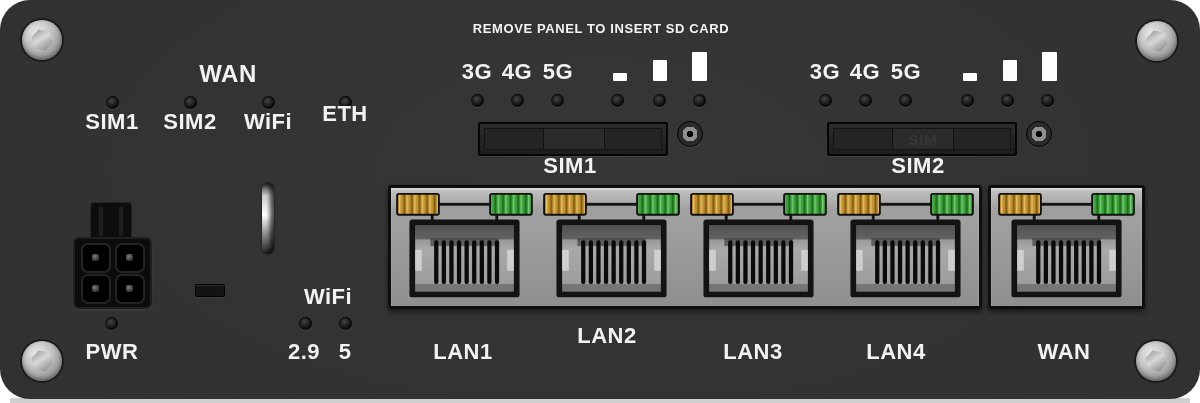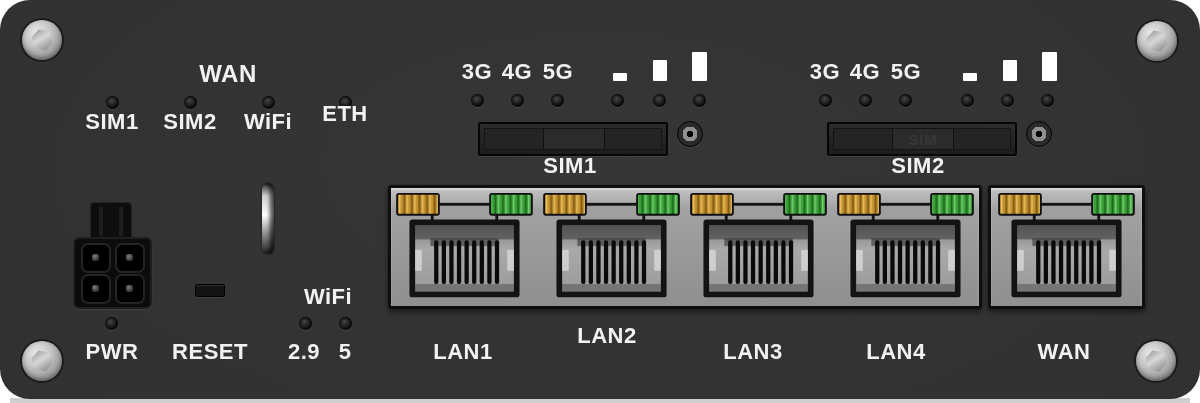--- a/index.html
+++ b/index.html
@@ -113,20 +113,21 @@
     <div class="screw" style="left:1137px;top:21px;">
         <div class="hex"></div>
       </div>
     <div class="screw" style="left:22px;top:341px;">
         <div class="hex"></div>
       </div>
     <div class="screw" style="left:1136px;top:341px;">
         <div class="hex"></div>
       </div>
 
+    <div class="note" style="left:601px;top:21px;">REMOVE PANEL TO INSERT SD CARD</div>
 
     <div class="lbl" style="left:228px;top:60px;font-size:24px;">WAN</div>
     <div class="led" style="left:106px;top:96px;"></div>
     <div class="led" style="left:184px;top:96px;"></div>
     <div class="led" style="left:262px;top:96px;"></div>
     <div class="led" style="left:339px;top:96px;"></div>
     <div class="lbl" style="left:112px;top:108px;">SIM1</div>
     <div class="lbl" style="left:190px;top:108px;">SIM2</div>
     <div class="lbl" style="left:268px;top:108px;">WiFi</div>
     <div class="lbl" style="left:345px;top:100px;">ETH</div>
@@ -206,21 +207,20 @@
     <div class="metal-clip"></div>
 
     <div class="lbl" style="left:328px;top:283px;">WiFi</div>
     <div class="led" style="left:299px;top:317px;"></div>
     <div class="led" style="left:339px;top:317px;"></div>
     <div class="lbl" style="left:304px;top:338px;">2.9</div>
     <div class="lbl" style="left:345px;top:338px;">5</div>
 
     <div class="led" style="left:105px;top:317px;"></div>
     <div class="lbl" style="left:112px;top:338px;">PWR</div>
-    <div class="lbl" style="left:210px;top:338px;">RESET</div>
     <div class="lbl" style="left:463px;top:338px;">LAN1</div>
     <div class="lbl" style="left:607px;top:322px;">LAN2</div>
     <div class="lbl" style="left:753px;top:338px;">LAN3</div>
     <div class="lbl" style="left:896px;top:338px;">LAN4</div>
     <div class="lbl" style="left:1064px;top:338px;">WAN</div>
 
   </div>
 </div>
 
 </body></html>

